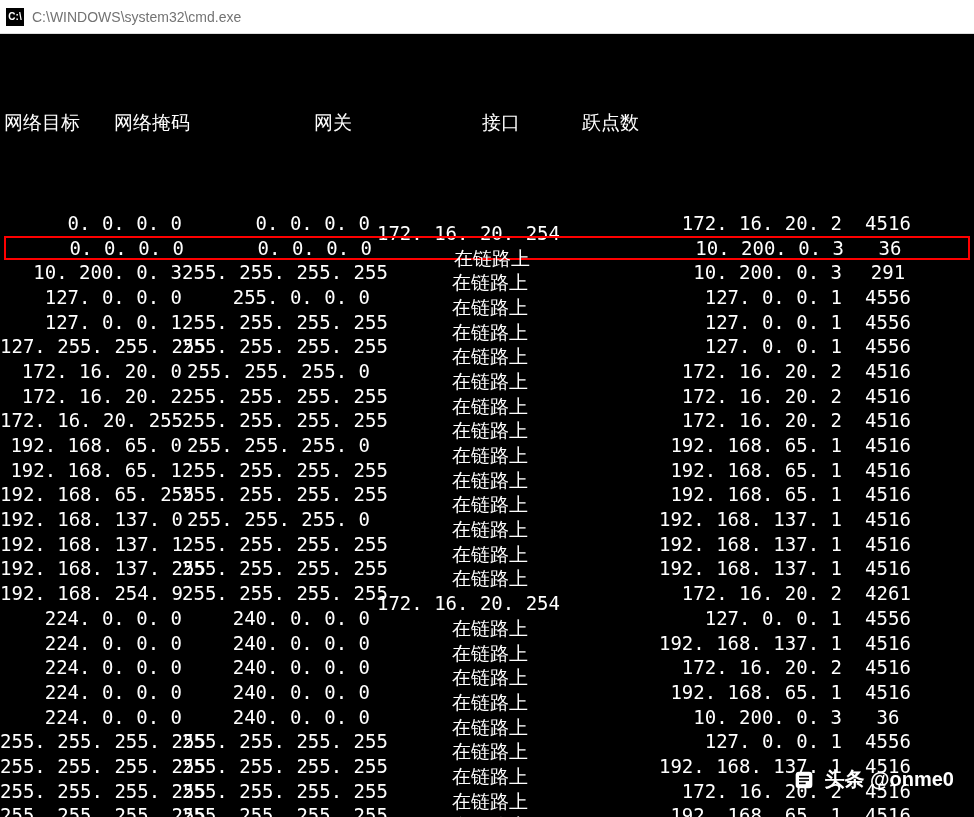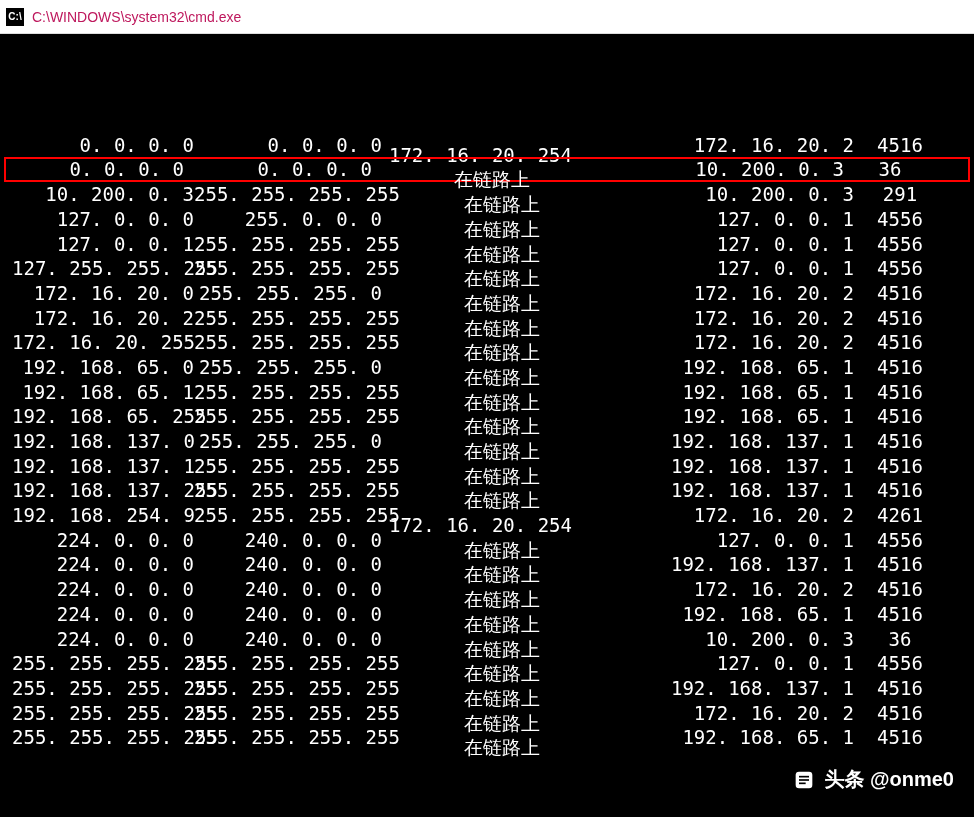--- a/index.html
+++ b/index.html
@@ -28,37 +28,37 @@
       margin-right: 8px;
       display: inline-flex;
       align-items: center;
       justify-content: center;
       font-size: 10px;
       font-weight: bold;
       color: #fff;
       font-family: Arial, sans-serif;
     }
     .titlebar-text {
-      color: #be185d;
+      color: #737373;
       font-family: "Segoe UI", Arial, sans-serif;
       font-size: 14px;
     }
     .terminal {
       padding: 0;
       white-space: pre;
       line-height: 1.3;
     }
     .header-row {
       display: flex;
       padding: 2px 0 2px 4px;
     }
     .hdr-col { display: inline-block; white-space: pre; }
     .row {
       display: flex;
-      padding: 0 12px;
+      padding: 0 0;
       height: 24.7px;
       align-items: center;
     }
     .col {
       display: inline-block;
       text-align: right;
       white-space: pre;
     }
     .c1 { width: 182px; }
     .c2 { width: 188px; }
@@ -94,20 +94,27 @@
 </head>
 <body>
 
 <div class="titlebar">
   <span class="titlebar-icon">C:\</span>
   <span class="titlebar-text">C:\WINDOWS\system32\cmd.exe</span>
 </div>
 
 <div class="terminal">
 
+  <div class="header-row">
+    <span class="hdr-col" style="width:110px;">网络目标</span>
+    <span class="hdr-col" style="width:200px;">网络掩码</span>
+    <span class="hdr-col" style="width:168px;">网关</span>
+    <span class="hdr-col" style="width:100px;">接口</span>
+    <span class="hdr-col">跃点数</span>
+  </div>
 
   <div id="route-rows"><div class="row"><span class="col c1">0. 0. 0. 0</span><span class="col c2">0. 0. 0. 0</span><span class="col c3" style="text-align:right;padding-right:50px;">172. 16. 20. 254</span><span class="col c4">172. 16. 20. 2</span><span class="col c5">4516</span></div><div class="row highlight"><span class="col c1">0. 0. 0. 0</span><span class="col c2">0. 0. 0. 0</span><span class="col c3" style="">在链路上</span><span class="col c4">10. 200. 0. 3</span><span class="col c5">36</span></div><div class="row"><span class="col c1">10. 200. 0. 3</span><span class="col c2">255. 255. 255. 255</span><span class="col c3" style="">在链路上</span><span class="col c4">10. 200. 0. 3</span><span class="col c5">291</span></div><div class="row"><span class="col c1">127. 0. 0. 0</span><span class="col c2">255. 0. 0. 0</span><span class="col c3" style="">在链路上</span><span class="col c4">127. 0. 0. 1</span><span class="col c5">4556</span></div><div class="row"><span class="col c1">127. 0. 0. 1</span><span class="col c2">255. 255. 255. 255</span><span class="col c3" style="">在链路上</span><span class="col c4">127. 0. 0. 1</span><span class="col c5">4556</span></div><div class="row"><span class="col c1">127. 255. 255. 255</span><span class="col c2">255. 255. 255. 255</span><span class="col c3" style="">在链路上</span><span class="col c4">127. 0. 0. 1</span><span class="col c5">4556</span></div><div class="row"><span class="col c1">172. 16. 20. 0</span><span class="col c2">255. 255. 255. 0</span><span class="col c3" style="">在链路上</span><span class="col c4">172. 16. 20. 2</span><span class="col c5">4516</span></div><div class="row"><span class="col c1">172. 16. 20. 2</span><span class="col c2">255. 255. 255. 255</span><span class="col c3" style="">在链路上</span><span class="col c4">172. 16. 20. 2</span><span class="col c5">4516</span></div><div class="row"><span class="col c1">172. 16. 20. 255</span><span class="col c2">255. 255. 255. 255</span><span class="col c3" style="">在链路上</span><span class="col c4">172. 16. 20. 2</span><span class="col c5">4516</span></div><div class="row"><span class="col c1">192. 168. 65. 0</span><span class="col c2">255. 255. 255. 0</span><span class="col c3" style="">在链路上</span><span class="col c4">192. 168. 65. 1</span><span class="col c5">4516</span></div><div class="row"><span class="col c1">192. 168. 65. 1</span><span class="col c2">255. 255. 255. 255</span><span class="col c3" style="">在链路上</span><span class="col c4">192. 168. 65. 1</span><span class="col c5">4516</span></div><div class="row"><span class="col c1">192. 168. 65. 255</span><span class="col c2">255. 255. 255. 255</span><span class="col c3" style="">在链路上</span><span class="col c4">192. 168. 65. 1</span><span class="col c5">4516</span></div><div class="row"><span class="col c1">192. 168. 137. 0</span><span class="col c2">255. 255. 255. 0</span><span class="col c3" style="">在链路上</span><span class="col c4">192. 168. 137. 1</span><span class="col c5">4516</span></div><div class="row"><span class="col c1">192. 168. 137. 1</span><span class="col c2">255. 255. 255. 255</span><span class="col c3" style="">在链路上</span><span class="col c4">192. 168. 137. 1</span><span class="col c5">4516</span></div><div class="row"><span class="col c1">192. 168. 137. 255</span><span class="col c2">255. 255. 255. 255</span><span class="col c3" style="">在链路上</span><span class="col c4">192. 168. 137. 1</span><span class="col c5">4516</span></div><div class="row"><span class="col c1">192. 168. 254. 9</span><span class="col c2">255. 255. 255. 255</span><span class="col c3" style="text-align:right;padding-right:50px;">172. 16. 20. 254</span><span class="col c4">172. 16. 20. 2</span><span class="col c5">4261</span></div><div class="row"><span class="col c1">224. 0. 0. 0</span><span class="col c2">240. 0. 0. 0</span><span class="col c3" style="">在链路上</span><span class="col c4">127. 0. 0. 1</span><span class="col c5">4556</span></div><div class="row"><span class="col c1">224. 0. 0. 0</span><span class="col c2">240. 0. 0. 0</span><span class="col c3" style="">在链路上</span><span class="col c4">192. 168. 137. 1</span><span class="col c5">4516</span></div><div class="row"><span class="col c1">224. 0. 0. 0</span><span class="col c2">240. 0. 0. 0</span><span class="col c3" style="">在链路上</span><span class="col c4">172. 16. 20. 2</span><span class="col c5">4516</span></div><div class="row"><span class="col c1">224. 0. 0. 0</span><span class="col c2">240. 0. 0. 0</span><span class="col c3" style="">在链路上</span><span class="col c4">192. 168. 65. 1</span><span class="col c5">4516</span></div><div class="row"><span class="col c1">224. 0. 0. 0</span><span class="col c2">240. 0. 0. 0</span><span class="col c3" style="">在链路上</span><span class="col c4">10. 200. 0. 3</span><span class="col c5">36</span></div><div class="row"><span class="col c1">255. 255. 255. 255</span><span class="col c2">255. 255. 255. 255</span><span class="col c3" style="">在链路上</span><span class="col c4">127. 0. 0. 1</span><span class="col c5">4556</span></div><div class="row"><span class="col c1">255. 255. 255. 255</span><span class="col c2">255. 255. 255. 255</span><span class="col c3" style="">在链路上</span><span class="col c4">192. 168. 137. 1</span><span class="col c5">4516</span></div><div class="row"><span class="col c1">255. 255. 255. 255</span><span class="col c2">255. 255. 255. 255</span><span class="col c3" style="">在链路上</span><span class="col c4">172. 16. 20. 2</span><span class="col c5">4516</span></div><div class="row"><span class="col c1">255. 255. 255. 255</span><span class="col c2">255. 255. 255. 255</span><span class="col c3" style="">在链路上</span><span class="col c4">192. 168. 65. 1</span><span class="col c5">4516</span></div></div>
 
   
 
   
 
   
 
   

